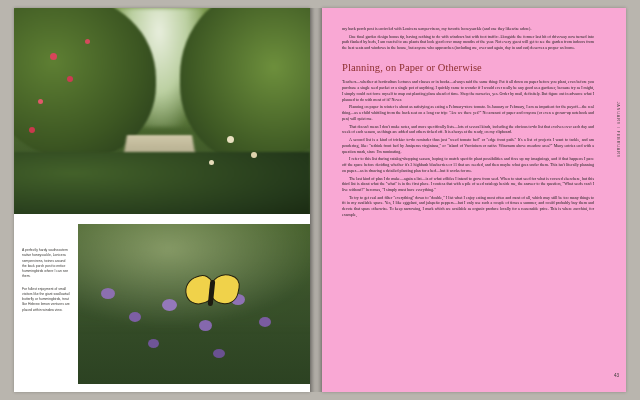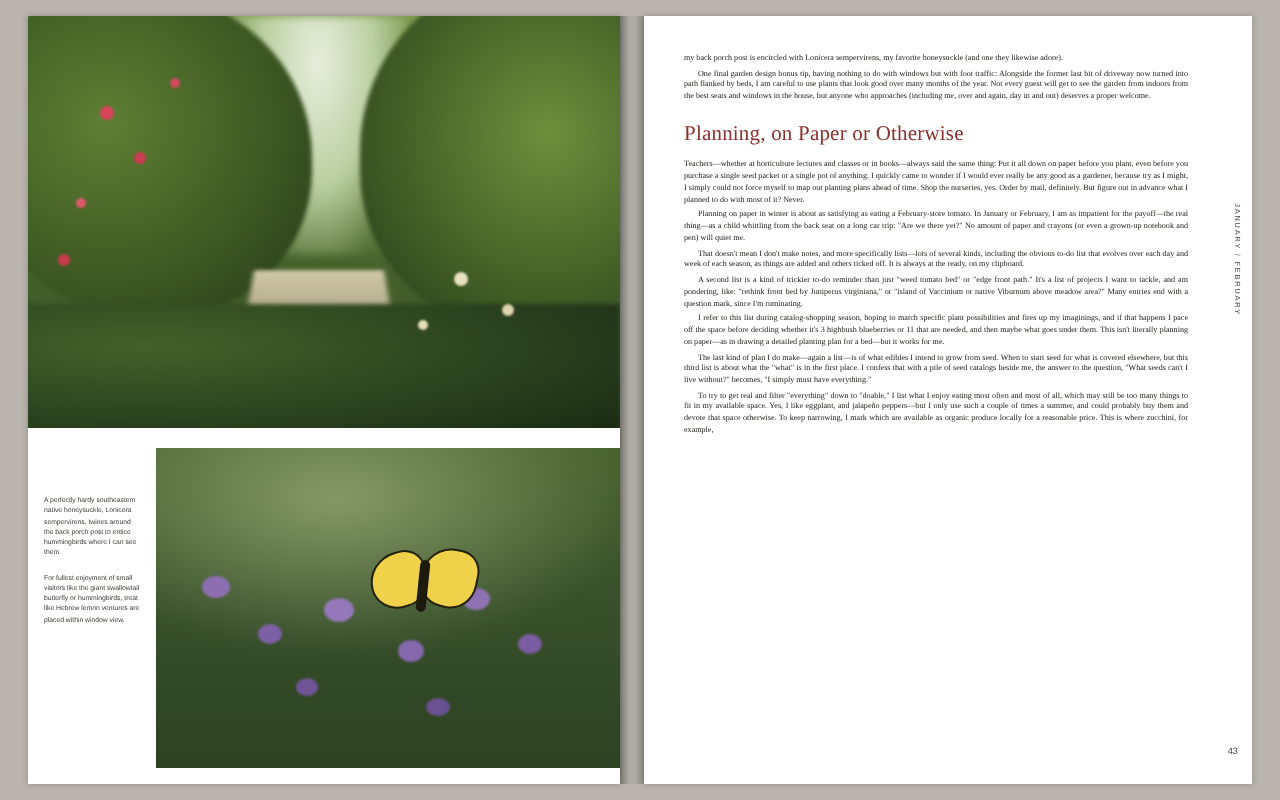--- a/index.html
+++ b/index.html
@@ -157,21 +157,21 @@
   }
   .caption-block p { margin: 0 0 7px 0; }
 
   
   .page-right {
     position: absolute;
     left: 322px;
     top: 8px;
     width: 304px;
     height: 384px;
-    background: #ffffff;
+    background: #f9a8d4;
     box-shadow: 0 0 3px rgba(0,0,0,0.25);
     overflow: hidden;
   }
   .col {
     position: absolute;
     left: 20px;
     top: 18px;
     width: 252px;
   }
   .col p {

